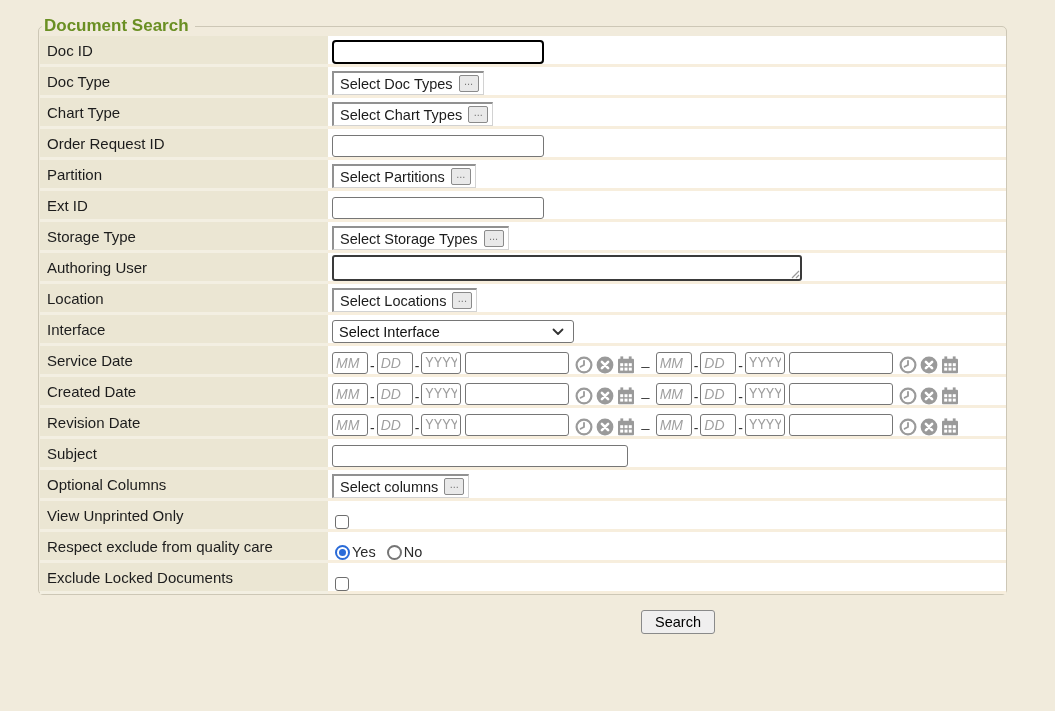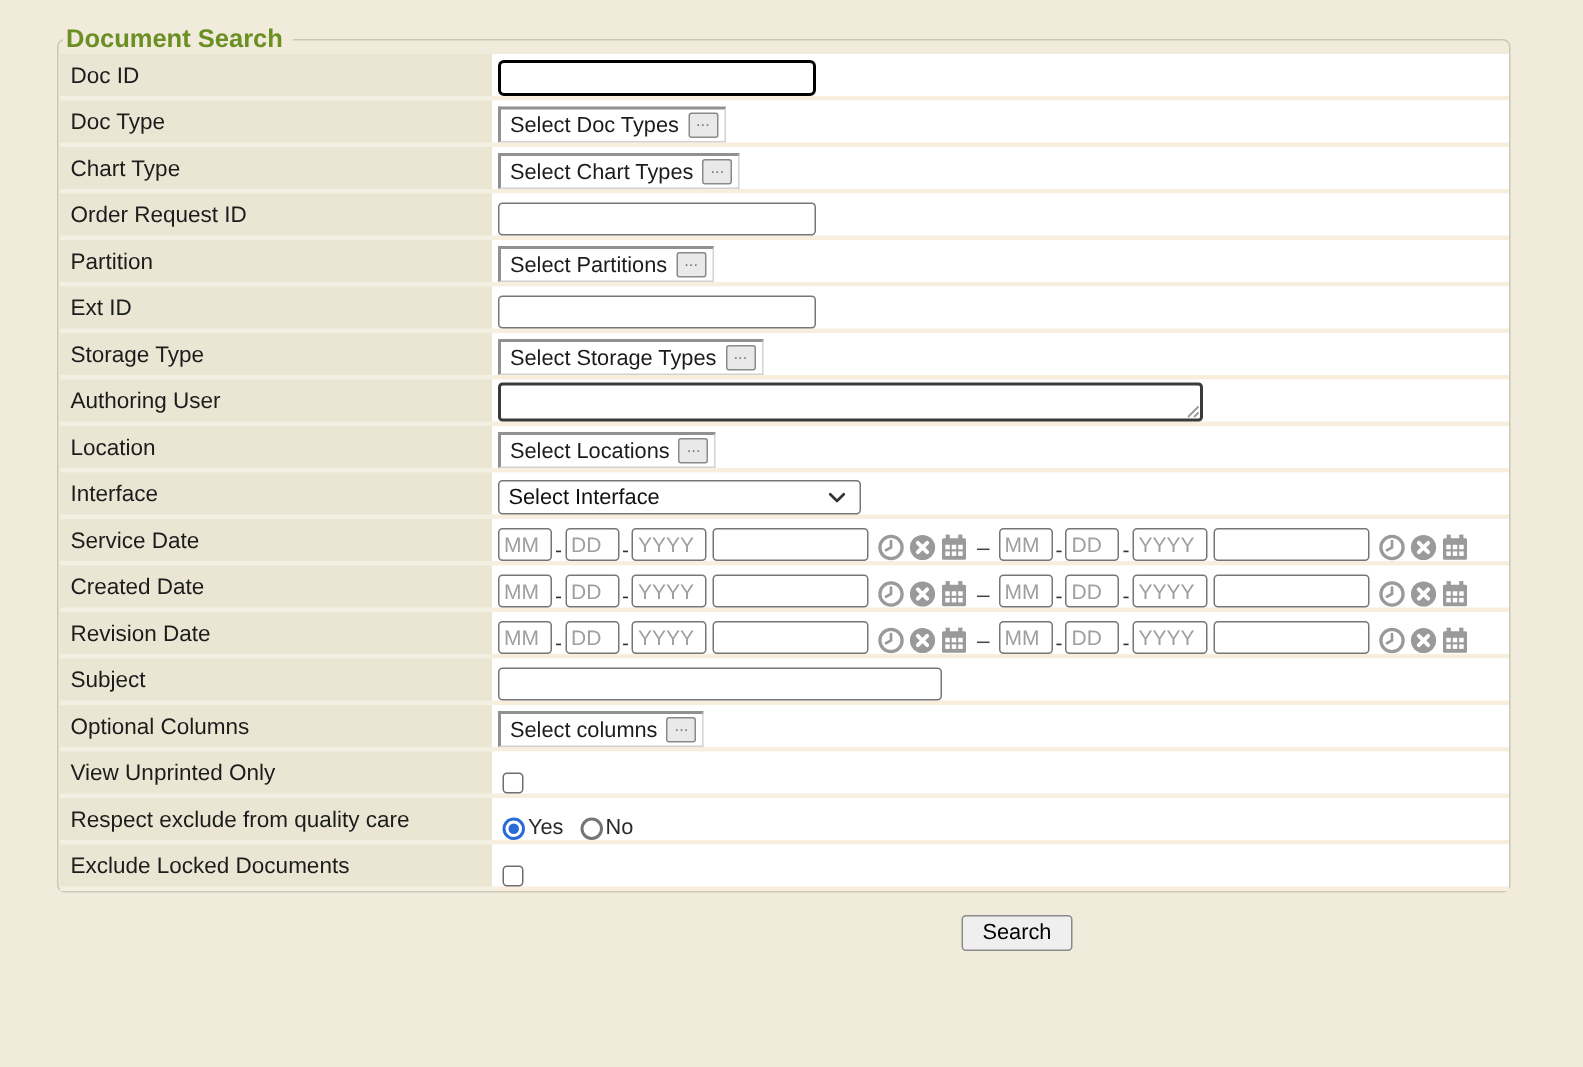--- a/index.html
+++ b/index.html
@@ -62,22 +62,22 @@
     width:242px; height:23px; border:1px solid #767676; border-radius:3px;
     display:inline-flex; align-items:center; justify-content:space-between;
     padding:0 9px 0 6px; font-size:14.5px; background:#fff; color:#111; cursor:default;
   }
   .din {
     height:22px; border:1px solid #767676; border-radius:3px;
     font-size:14px; padding:0 3px; background:#fff;
     font-family:"Liberation Sans", sans-serif; color:#222;
   }
   .din::placeholder, .ti::placeholder { color:#9f9f9f; opacity:1; }
-  .dmm,.ddd { width:36px; }
-  .dyyyy { width:50px; }
+  .dmm,.ddd { width:36px;font-style:italic; }
+  .dyyyy { width:40px;font-family:Liberation Mono, monospace; }
   .dtime { width:104px; margin-left:4px; }
   .dsep { margin:0 2px; color:#333; font-size:14px; }
   .dicon { margin-left:3px; line-height:0; cursor:pointer; }
   .dicon.first { margin-left:6px; }
   .range-dash { margin:0 6px; color:#444; font-size:15px; }
   .cbx {
     width:14px; height:14px; border:1.5px solid #6e6e6e; border-radius:3px;
     background:#fff; margin-left:3px; display:inline-block; cursor:pointer;
   }
   .radio {

